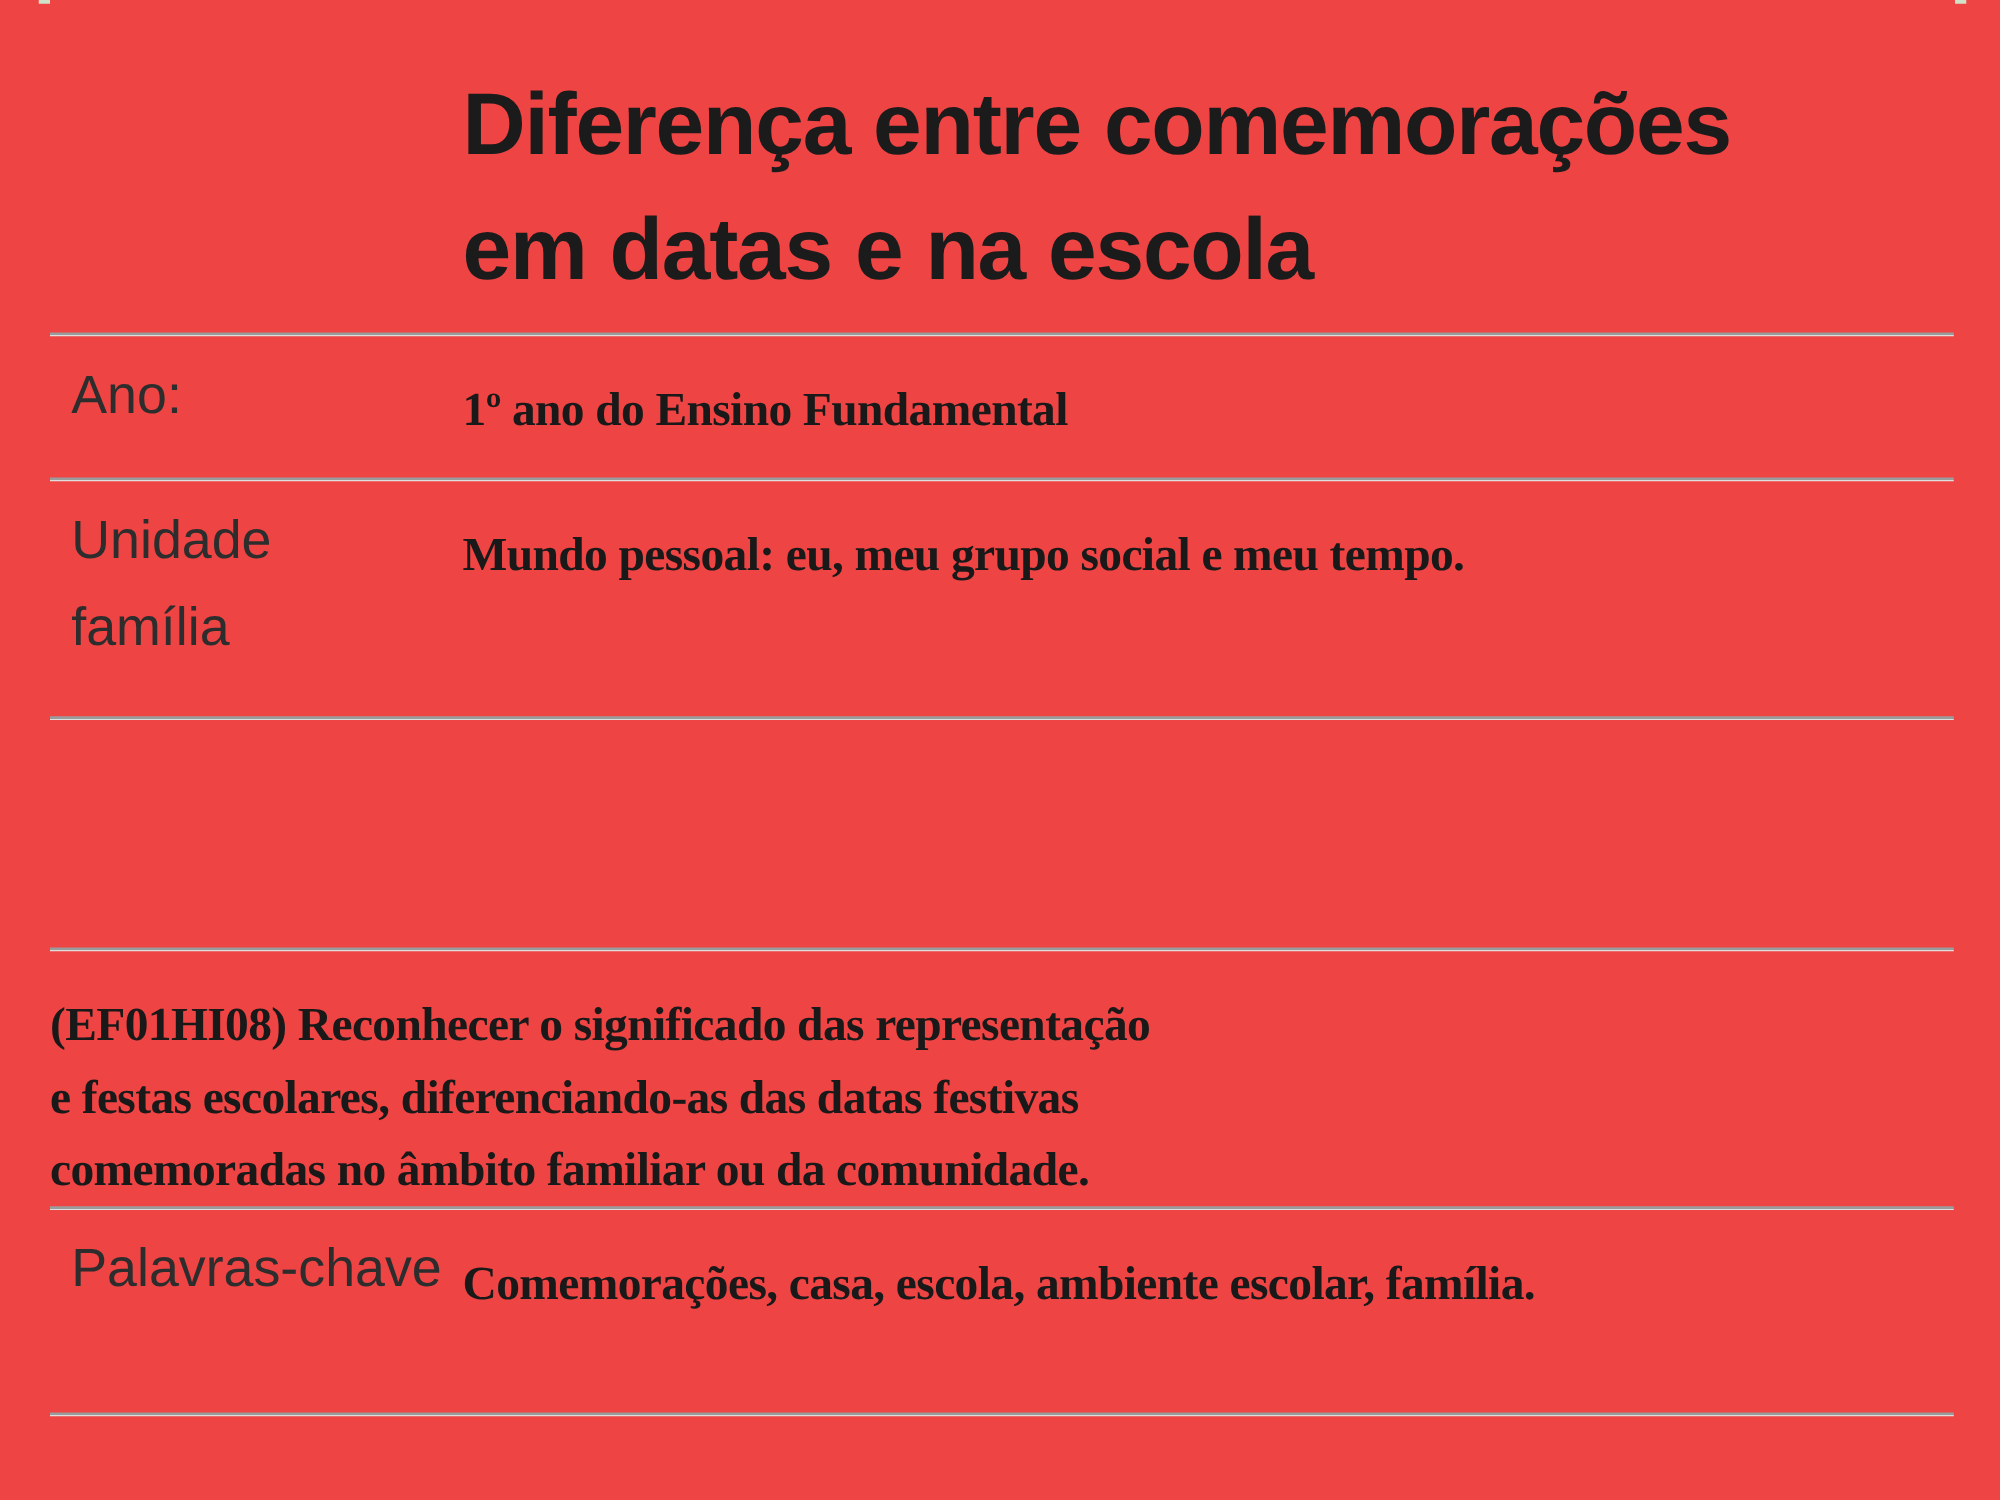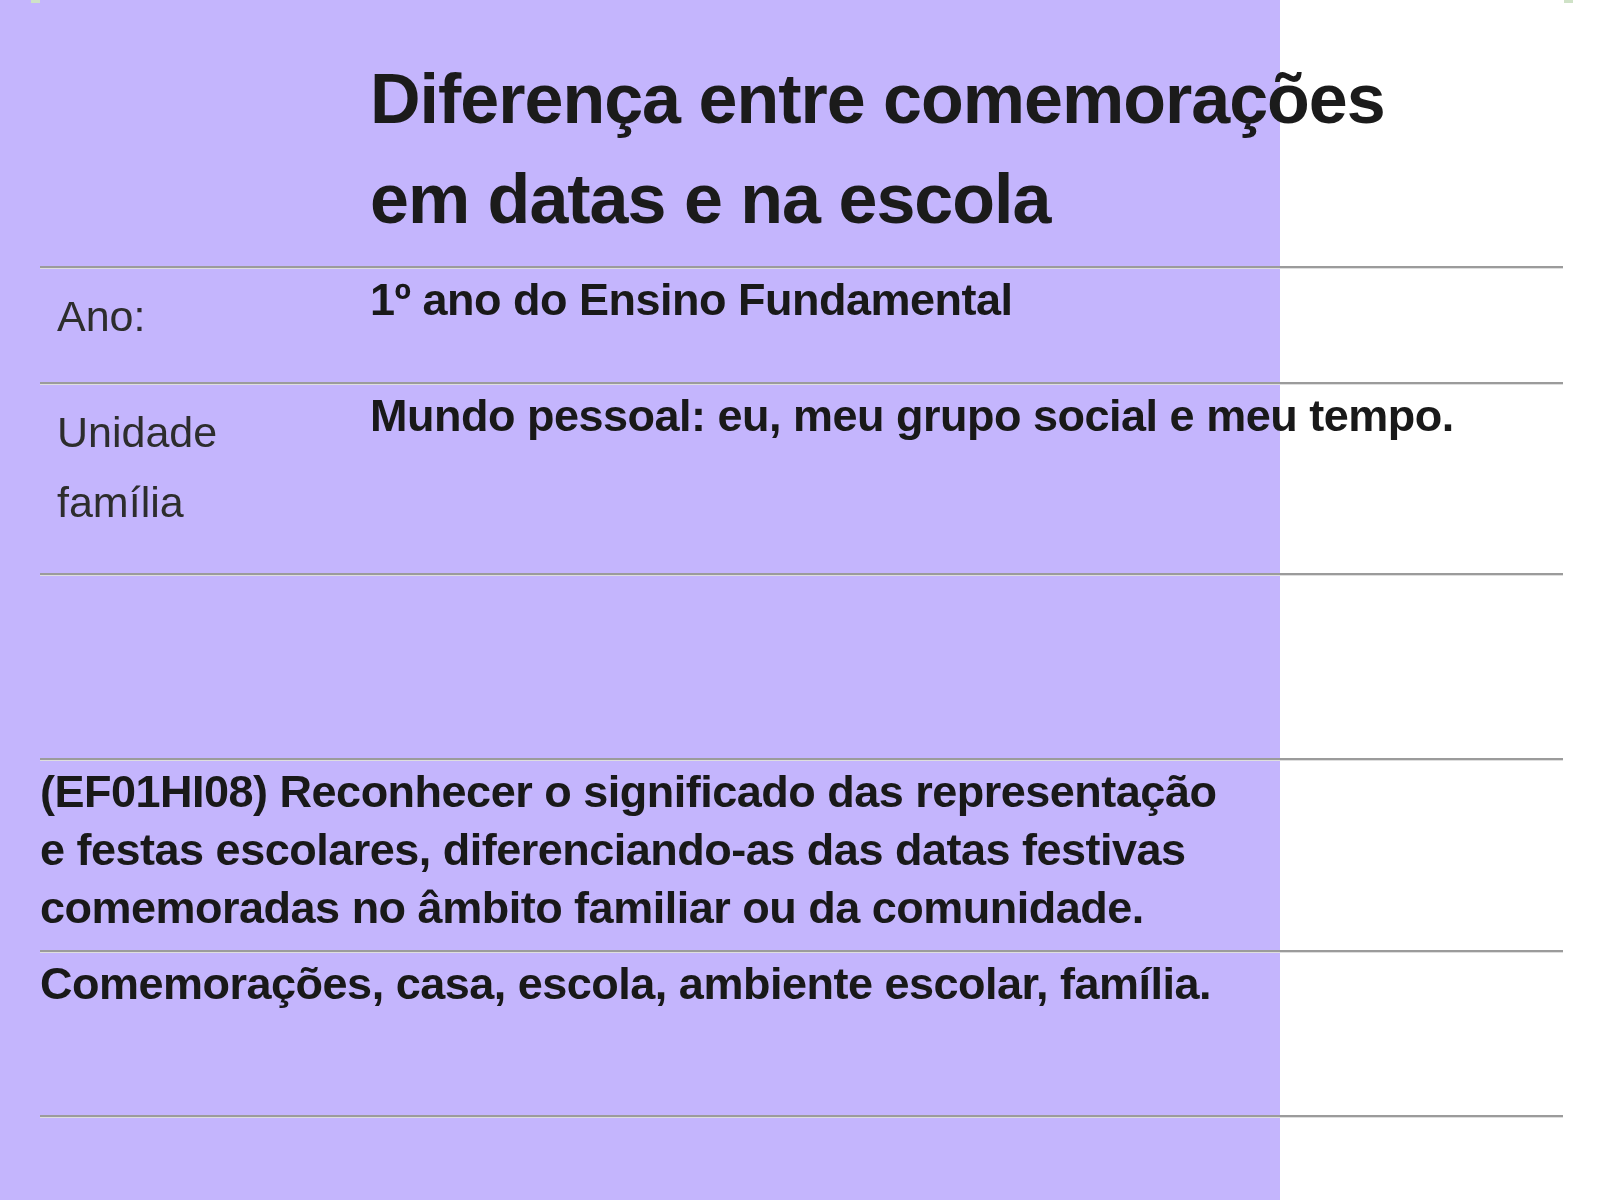--- a/index.html
+++ b/index.html
@@ -6,23 +6,23 @@
     margin: 0;
     padding: 0;
     width: 1600px;
     height: 1200px;
     background: #ffffff;
     overflow: hidden;
     font-family: "Liberation Sans", sans-serif;
   }
   .page {
     position: relative;
-    width: 1280px;
+    width: 1600px;
     height: 1200px;
-    background: #c4b5fd;
+    background: #ef4444;
   }
   .edge-mark {
     position: absolute;
     top: 0;
     height: 3px;
     width: 9px;
   }
   .edge-mark.left  { left: 31px; }
   .edge-mark.right { left: 1564px; }
 
@@ -63,27 +63,28 @@
 
   .cell-label {
     padding: 12px 0 0 17px;
     font-size: 43px;
     font-weight: 300;
     line-height: 70px;
     color: #2d2d2d;
     white-space: pre;
   }
   .cell-value {
-    padding: 2px 0 0 0;
-    font-size: 45px;
+    padding: 30px 0 0 0;
+    font-size: 38px;
     font-weight: 700;
     line-height: 58px;
     color: #191919;
     letter-spacing: -0.5px;
     white-space: pre;
+    font-family: Liberation Serif, serif;
   }
 </style>
 </head>
 <body>
 
 <div class="page">
 
   <div class="edge-mark left" style="background: rgb(207, 226, 199);"></div>
   <div class="edge-mark right" style="background: rgb(207, 226, 199);"></div>
 
@@ -113,19 +114,20 @@
 
     <div class="rule" style="background: linear-gradient(rgb(155, 155, 155) 0px, rgb(155, 155, 155) 2px, rgb(222, 222, 222) 2px, rgb(222, 222, 222) 3px);"></div>
     <div class="row r4">
       <div class="cell-value">(EF01HI08) Reconhecer o significado das representação
 e festas escolares, diferenciando-as das datas festivas
 comemoradas no âmbito familiar ou da comunidade.</div>
     </div>
 
     <div class="rule" style="background: linear-gradient(rgb(155, 155, 155) 0px, rgb(155, 155, 155) 2px, rgb(222, 222, 222) 2px, rgb(222, 222, 222) 3px);"></div>
     <div class="row r5">
+      <div class="cell-label">Palavras-chave</div>
       <div class="cell-value">Comemorações, casa, escola, ambiente escolar, família.</div>
     </div>
 
     <div class="rule" style="background: linear-gradient(rgb(155, 155, 155) 0px, rgb(155, 155, 155) 2px, rgb(222, 222, 222) 2px, rgb(222, 222, 222) 3px);"></div>
 
   </div>
 </div>
 
 </body></html>

